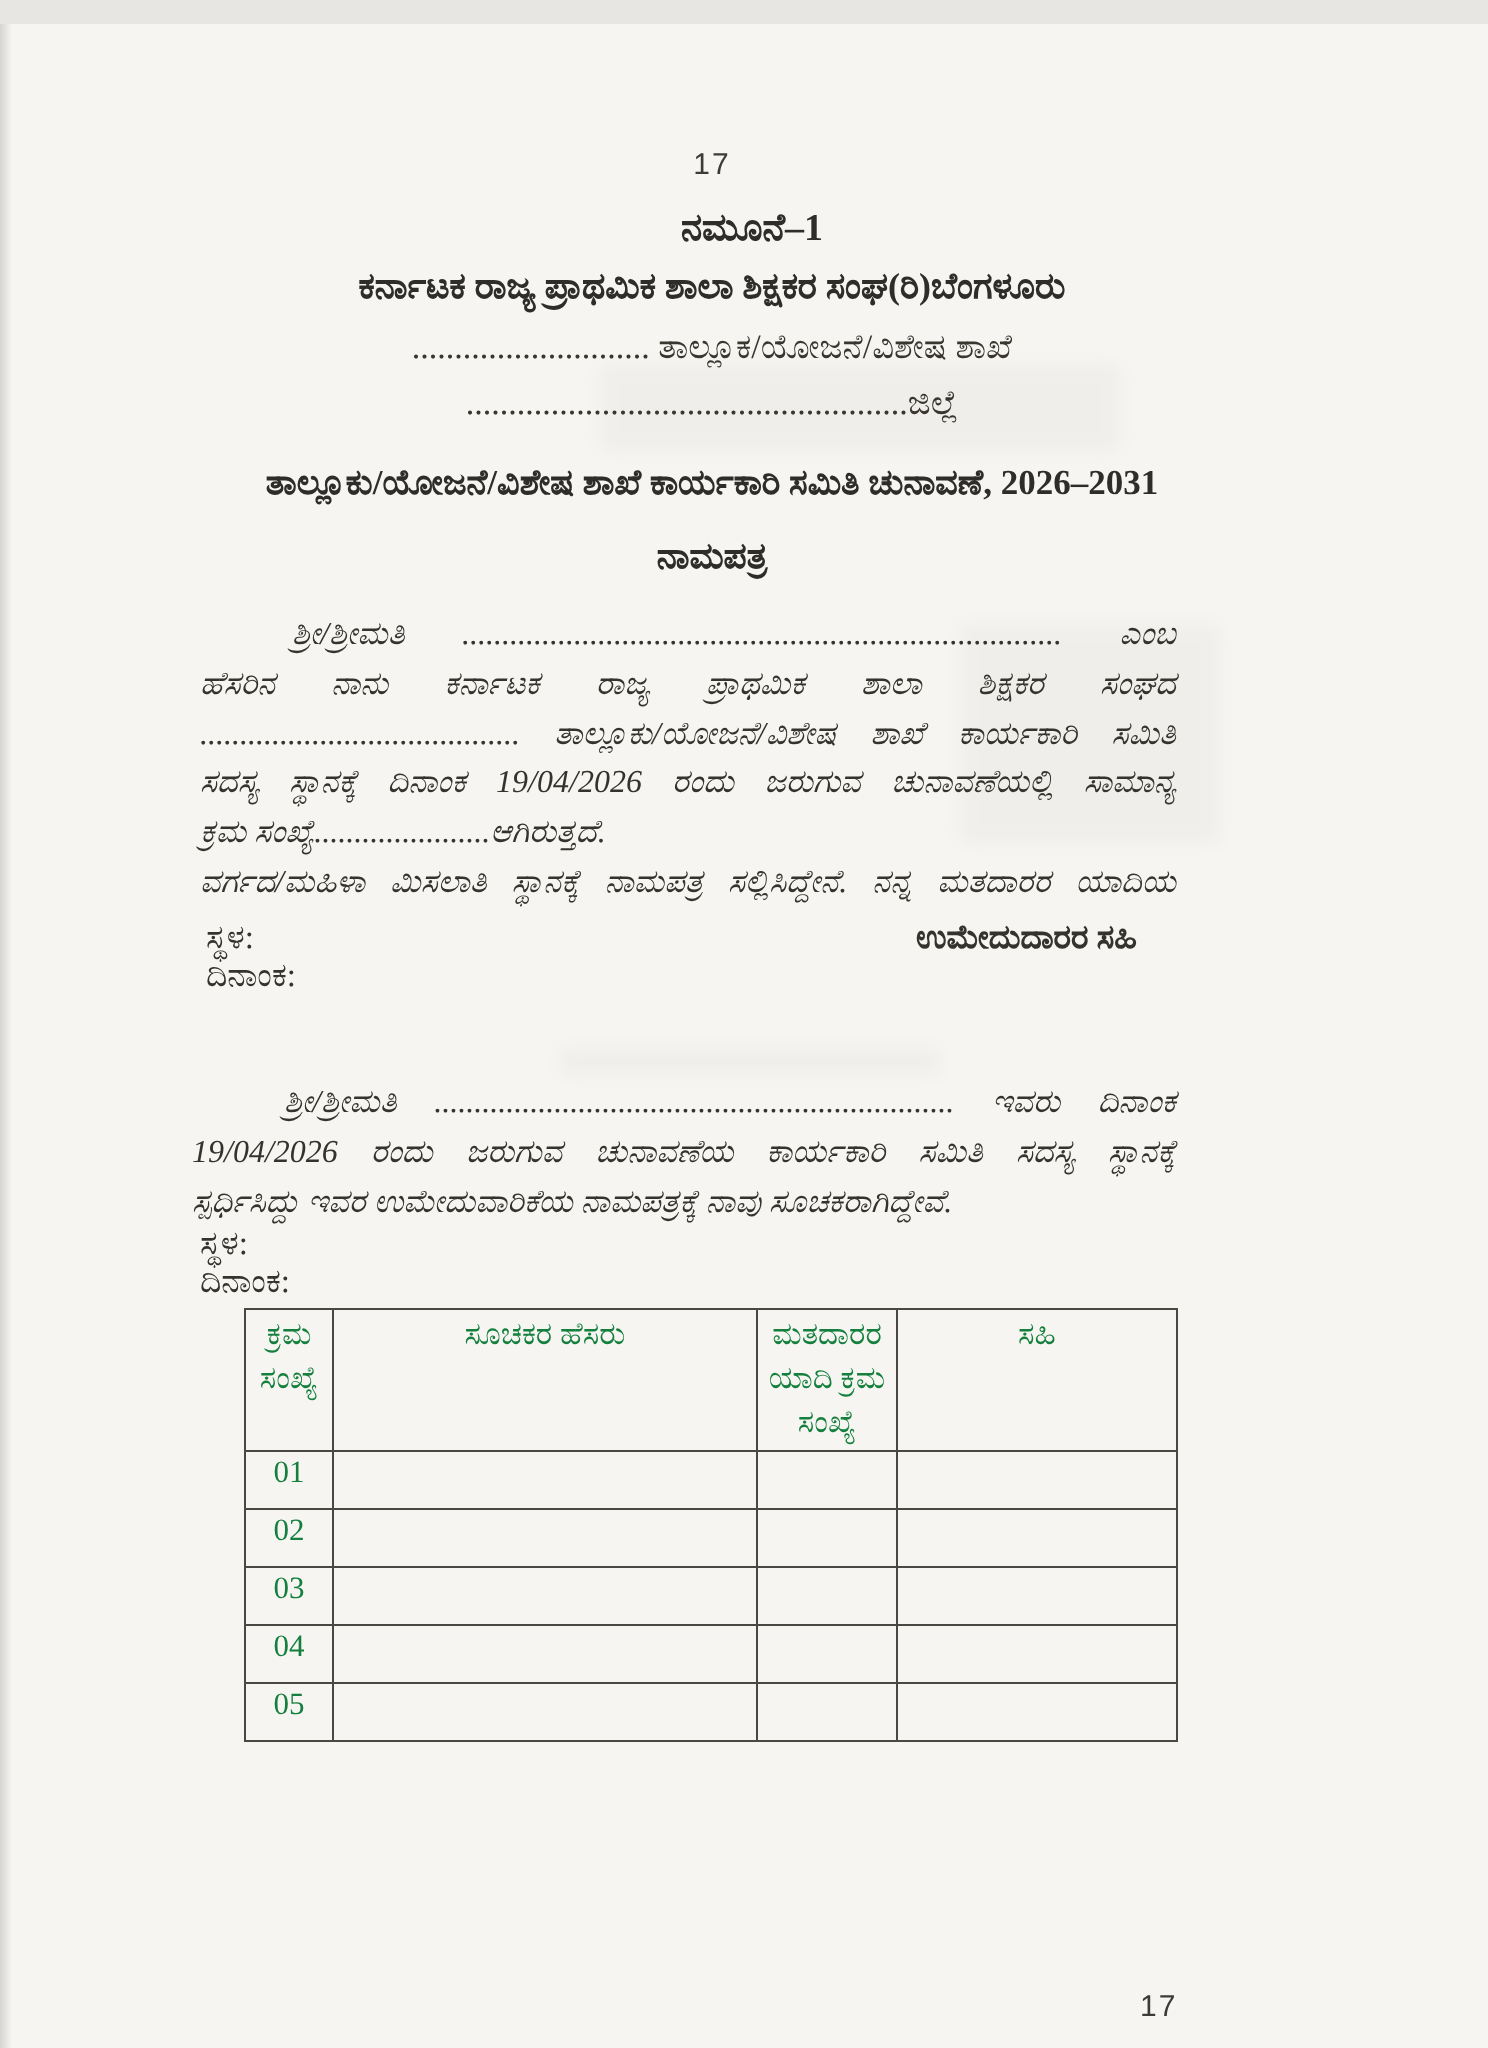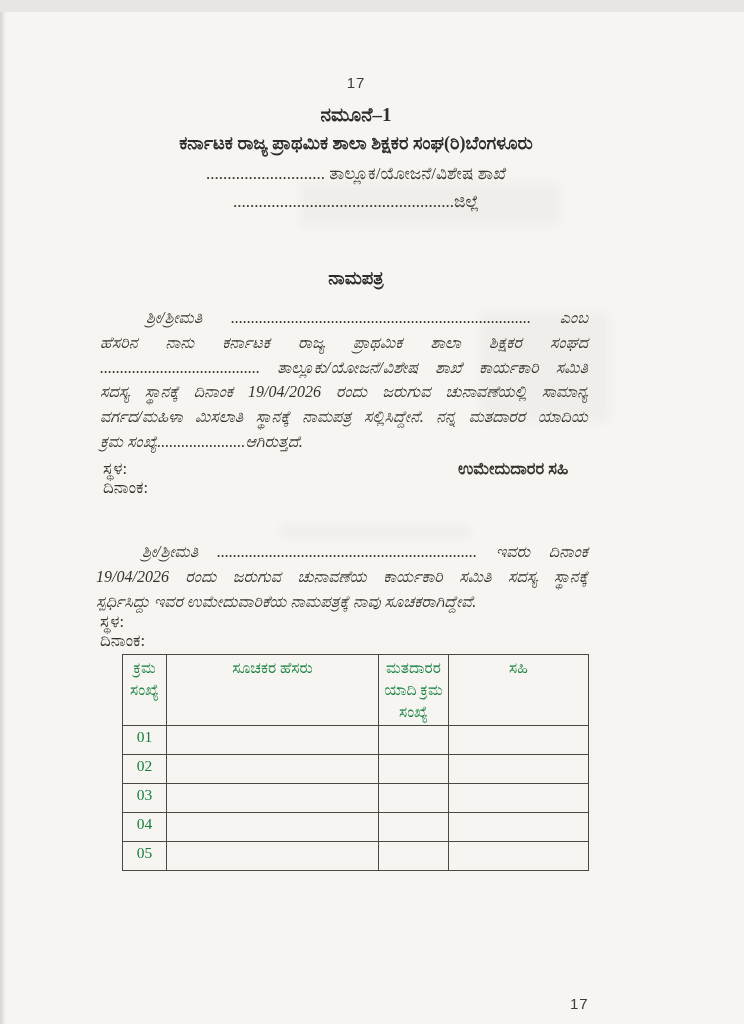--- a/index.html
+++ b/index.html
@@ -19,21 +19,21 @@
     pointer-events:none;
   }
   .ghost{
     position:absolute;background:#8a867d;opacity:.055;filter:blur(4px);
     border-radius:4px;pointer-events:none;
   }
   .abs{position:absolute;}
   .center-wrap{left:0;width:712px;text-align:center;}
   .pagenum{font-family:"Liberation Sans","DejaVu Sans",sans-serif;font-size:15px;letter-spacing:1px;color:#3d3b37;}
   .h-bold{font-weight:700;color:#2f2d29;}
-  .form-title{font-size:19px;}
+  .form-title{font-size:19px;padding-left:20px;}
   .org-name{font-size:18px;}
   .fill-line{font-size:17px;color:#38362f;}
   .election-line{font-size:17.5px;}
   .section-head{font-size:18px;}
   .underline{text-decoration:underline;text-underline-offset:4px;}
   .para{font-size:16px;line-height:24.8px;color:#35332d;font-style:italic;}
   .pline{white-space:nowrap;}
   .pline.just{white-space:normal;text-align:justify;text-align-last:justify;}
   .pline.indent{text-indent:46px;}
   .label{font-size:16.5px;color:#35332d;}
@@ -67,30 +67,31 @@
   </div>
 
   <div class="abs center-wrap h-bold form-title" style="top:92px;">ನಮೂನೆ–1</div>
 
   <div class="abs center-wrap h-bold org-name" style="top:121px;">ಕರ್ನಾಟಕ ರಾಜ್ಯ ಪ್ರಾಥಮಿಕ ಶಾಲಾ ಶಿಕ್ಷಕರ ಸಂಘ(ರಿ)ಬೆಂಗಳೂರು</div>
 
   <div class="abs center-wrap fill-line" style="top:152px;">............................ ತಾಲ್ಲೂಕ/ಯೋಜನೆ/ವಿಶೇಷ ಶಾಖೆ</div>
 
   <div class="abs center-wrap fill-line" style="top:180px;">....................................................ಜಿಲ್ಲೆ</div>
 
+  <div class="abs center-wrap h-bold election-line" style="top:219px;">ತಾಲ್ಲೂಕು/ಯೋಜನೆ/ವಿಶೇಷ ಶಾಖೆ ಕಾರ್ಯಕಾರಿ ಸಮಿತಿ ಚುನಾವಣೆ, 2026–2031</div>
 
   <div class="abs center-wrap h-bold section-head" style="top:256px;">ನಾಮಪತ್ರ</div>
 
   <div class="abs para" style="top:294px;left:100px;width:488px;">
       <div class="pline just indent">ಶ್ರೀ/ಶ್ರೀಮತಿ ........................................................................... ಎಂಬ</div>
       <div class="pline just">ಹೆಸರಿನ ನಾನು ಕರ್ನಾಟಕ ರಾಜ್ಯ ಪ್ರಾಥಮಿಕ ಶಾಲಾ ಶಿಕ್ಷಕರ ಸಂಘದ</div>
       <div class="pline just">........................................ ತಾಲ್ಲೂಕು/ಯೋಜನೆ/ವಿಶೇಷ ಶಾಖೆ ಕಾರ್ಯಕಾರಿ ಸಮಿತಿ</div>
       <div class="pline just">ಸದಸ್ಯ ಸ್ಥಾನಕ್ಕೆ ದಿನಾಂಕ 19/04/2026 ರಂದು ಜರುಗುವ ಚುನಾವಣೆಯಲ್ಲಿ ಸಾಮಾನ್ಯ</div>
+      <div class="pline">ಕ್ರಮ ಸಂಖ್ಯೆ......................ಆಗಿರುತ್ತದೆ.</div>
       <div class="pline just">ವರ್ಗದ/ಮಹಿಳಾ ಮಿಸಲಾತಿ ಸ್ಥಾನಕ್ಕೆ ನಾಮಪತ್ರ ಸಲ್ಲಿಸಿದ್ದೇನೆ. ನನ್ನ ಮತದಾರರ ಯಾದಿಯ</div>
-      <div class="pline">ಕ್ರಮ ಸಂಖ್ಯೆ......................ಆಗಿರುತ್ತದೆ.</div>
     </div>
 
   <div class="abs label" style="top:447px;left:103px;">ಸ್ಥಳ:</div>
   <div class="abs label" style="top:447px;left:458px;font-weight:bold;">ಉಮೇದುದಾರರ ಸಹಿ</div>
   <div class="abs label" style="top:466px;left:103px;">ದಿನಾಂಕ:</div>
 
 
   <div class="abs para" style="top:528px;left:96px;width:492px;">
       <div class="pline just indent">ಶ್ರೀ/ಶ್ರೀಮತಿ ................................................................. ಇವರು ದಿನಾಂಕ</div>
       <div class="pline just">19/04/2026 ರಂದು ಜರುಗುವ ಚುನಾವಣೆಯ ಕಾರ್ಯಕಾರಿ ಸಮಿತಿ ಸದಸ್ಯ ಸ್ಥಾನಕ್ಕೆ</div>

